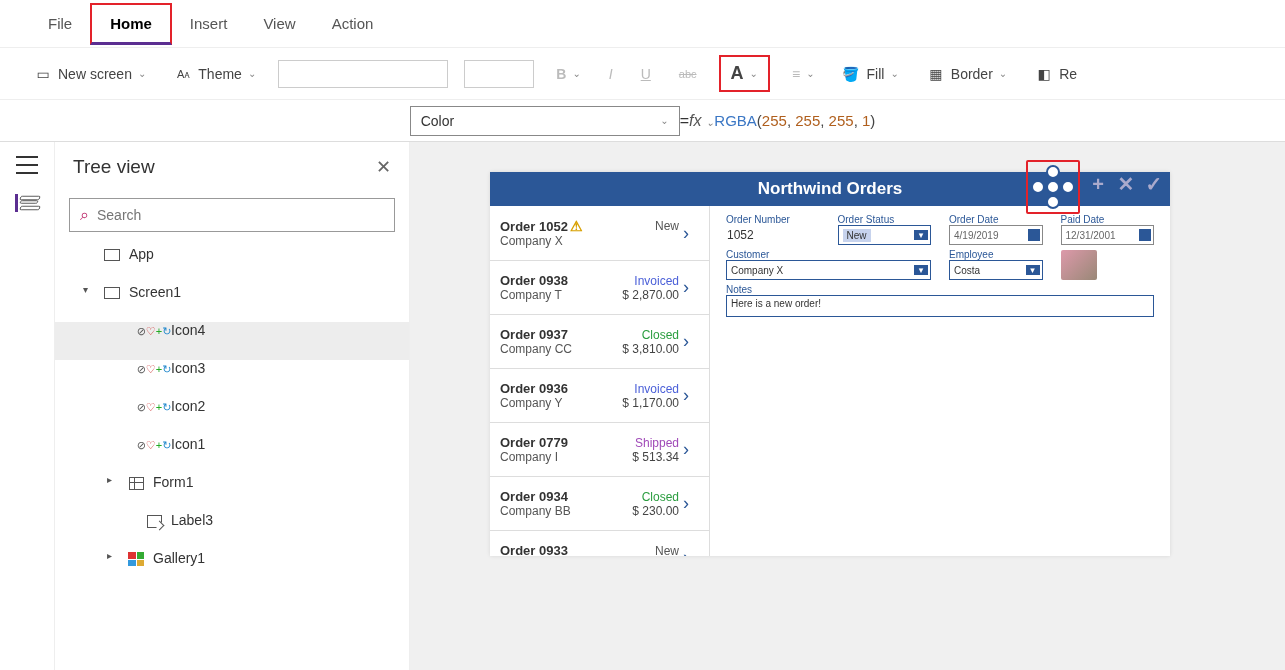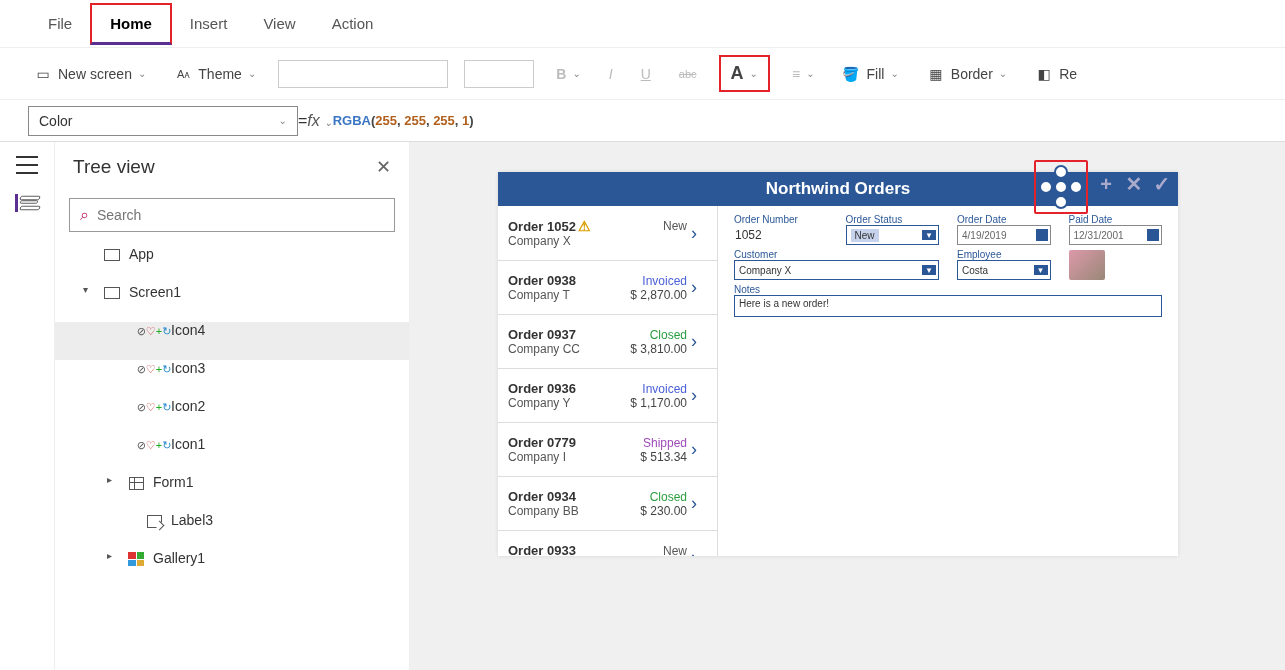--- a/index.html
+++ b/index.html
@@ -14,24 +14,24 @@
 
 .ribbon { display: flex; align-items: center; height: 52px; padding: 0 28px; gap: 16px; border-bottom: 1px solid #eee; color:#555; }
 .rib-btn { display: flex; align-items: center; gap: 6px; padding: 4px 6px; font-size: 14px; color: #444; cursor: pointer; }
 .chev { font-size: 10px; color: #888; }
 .rib-sep { width: 170px; height: 28px; border: 1px solid #ccc; }
 .rib-sep.small { width: 70px; }
 .rib-disabled { color: #bbb; }
 .rib-icon { width: 18px; text-align: center; }
 
 
-.formula-bar { display: flex; align-items: center; height: 42px; padding: 6px 28px; border-bottom: 1px solid #ddd; }
+.formula-bar { display: flex; align-items: center; height: 42px; padding: 6px 28px; border-bottom: 1px solid #ddd; justify-content: center; }
 .prop-select { width: 270px; height: 30px; border: 1px solid #888; display: flex; align-items: center; justify-content: space-between; padding: 0 10px; font-size: 14px; }
 .fx-label { font-style: italic; font-size: 16px; color: #555; }
-.formula-text { font-family: Consolas, monospace; font-size: 13px; font-weight: bold; }
+.formula-text { font-family: Consolas, monospace; font-size: 15px; }
 
 
 .main { display: flex; height: calc(670px - 48px - 52px - 42px); }
 .left-rail { width: 55px; border-right: 1px solid #eee; display: flex; flex-direction: column; align-items: center; padding-top: 14px; gap: 20px; }
 .rail-icon { width: 22px; height: 18px; display: flex; flex-direction: column; justify-content: space-between; cursor: pointer;}
 .burger div { height: 2px; background: #333; }
 .layers { position: relative; }
 .layers::before, .layers::after, .layers span { content:""; position:absolute; left:2px; width:18px; height:6px; border:1px solid #333; transform: skewX(-20deg) scaleY(0.5); border-radius:2px; }
 .layers::before { top:0; } .layers span { top:5px; display:block;} .layers::after { top:10px; }
 .layers-active { border-left: 3px solid #5b2e91; margin-left: -3px; padding-left: 0;}
@@ -57,21 +57,21 @@
 .icon-form { border:1.5px solid #555; width:15px; height:13px; position:relative;}
 .icon-form::before { content:""; position:absolute; left:0; right:0; top:4px; height:1.5px; background:#555;}
 .icon-form::after { content:""; position:absolute; top:0; bottom:0; left:4px; width:1.5px; background:#555;}
 .icon-label { border:1.5px solid #555; width:15px; height:13px; position:relative;}
 .icon-label::after{content:"";position:absolute;right:-2px;bottom:-2px;width:6px;height:6px;border-top:1.5px solid #555; border-right:1.5px solid #555; transform:rotate(45deg); background:#fff;}
 .icon-gallery { width:16px; height:14px; display:grid; grid-template-columns:1fr 1fr; grid-template-rows:1fr 1fr; gap:1px;}
 .icon-gallery div:nth-child(1){background:#d33;} .icon-gallery div:nth-child(2){background:#3a3;} .icon-gallery div:nth-child(3){background:#39d;} .icon-gallery div:nth-child(4){background:#da3;}
 
 
 .canvas { flex: 1; background: #f0f0f0; position: relative; padding: 30px 0 0 80px; }
-.app-preview { width: 680px; background: #fff; box-shadow: 0 0 4px rgba(0,0,0,0.1); display:flex; flex-direction:column;margin-left:8px; }
+.app-preview { width: 680px; background: #fff; box-shadow: 0 0 4px rgba(0,0,0,0.1); display:flex; flex-direction:column; }
 .app-header { background: #2b5797; color: #fff; font-weight: bold; font-size: 17px; text-align: center; height: 34px; line-height: 34px; position: relative; }
 .app-header-icons { position: absolute; right: 6px; top: 2px; display: flex; gap: 8px; align-items: center; }
 .header-ico { width: 20px; height: 20px; color: #aac; font-size: 20px; line-height: 20px; text-align:center; }
 .move-handle { position: absolute; right: 90px; top: -12px; }
 .move-circles { width:44px; height:44px; position:relative;}
 .move-circles div{ position:absolute; width:14px; height:14px; border:2px solid #2b5797; border-radius:50%; background:#fff;}
 .move-circles .c{top:15px;left:15px;} .move-circles .t{top:0;left:15px;} .move-circles .b{bottom:0;left:15px;} .move-circles .l{top:15px;left:0;} .move-circles .r{top:15px;right:0;}
 .highlight-handle { border: 2px solid #e3222a; padding: 3px; border-radius:2px;}
 
 .app-body { display: flex; height: 350px; }

